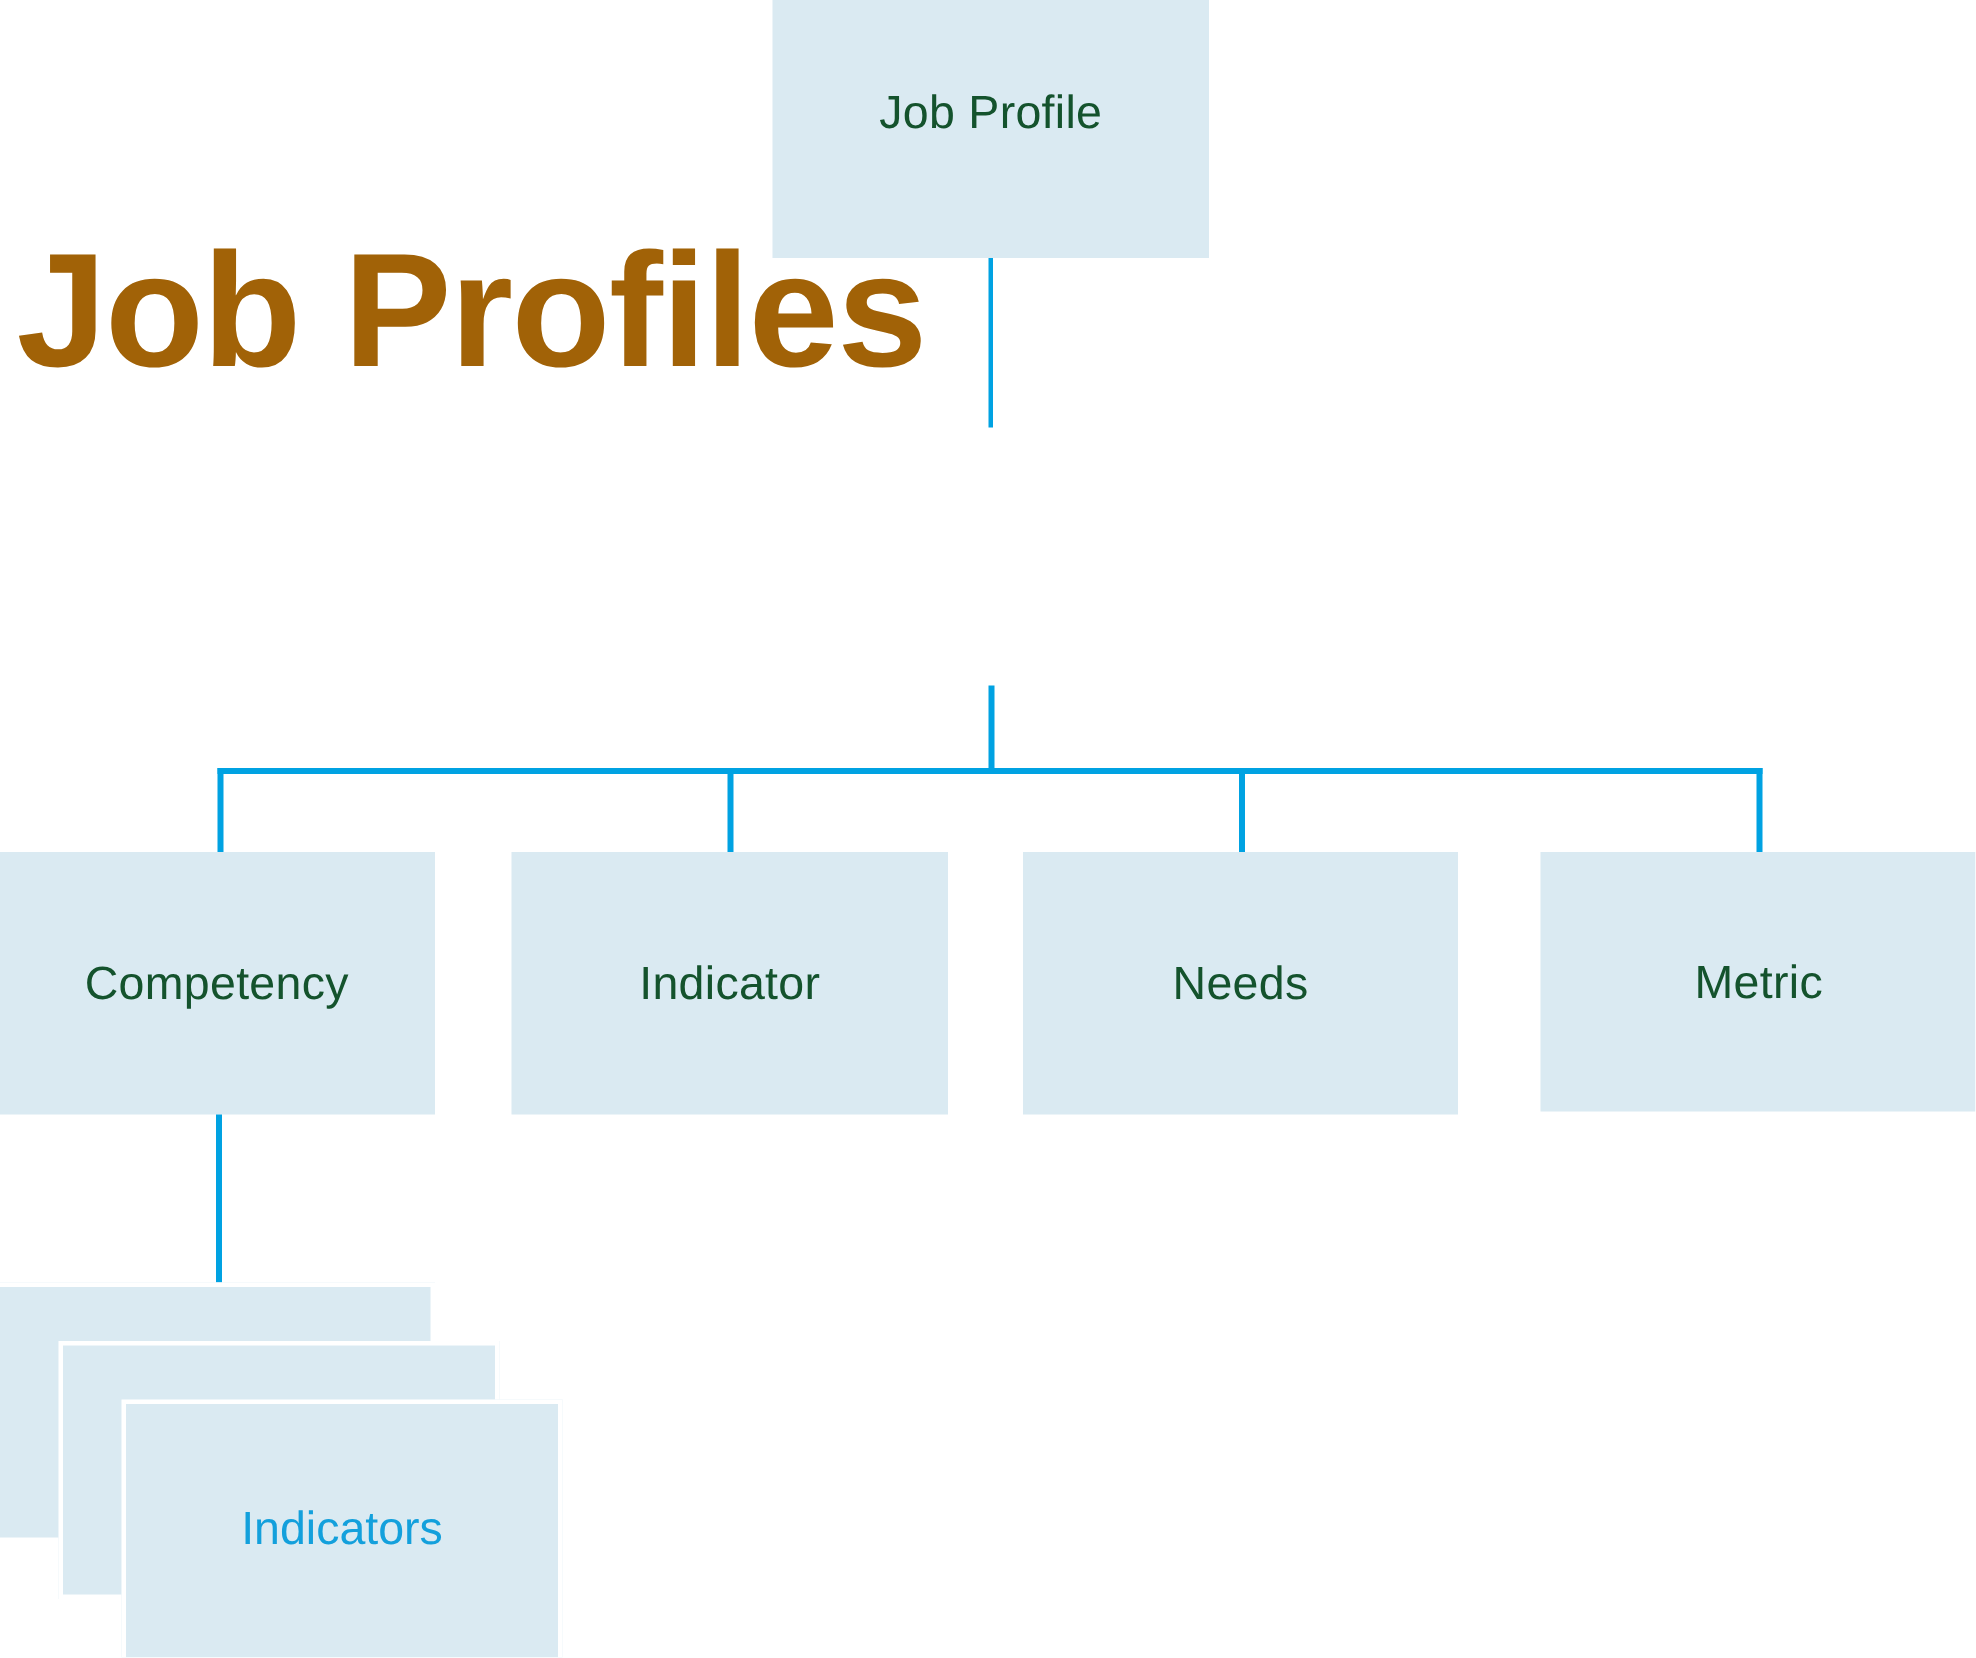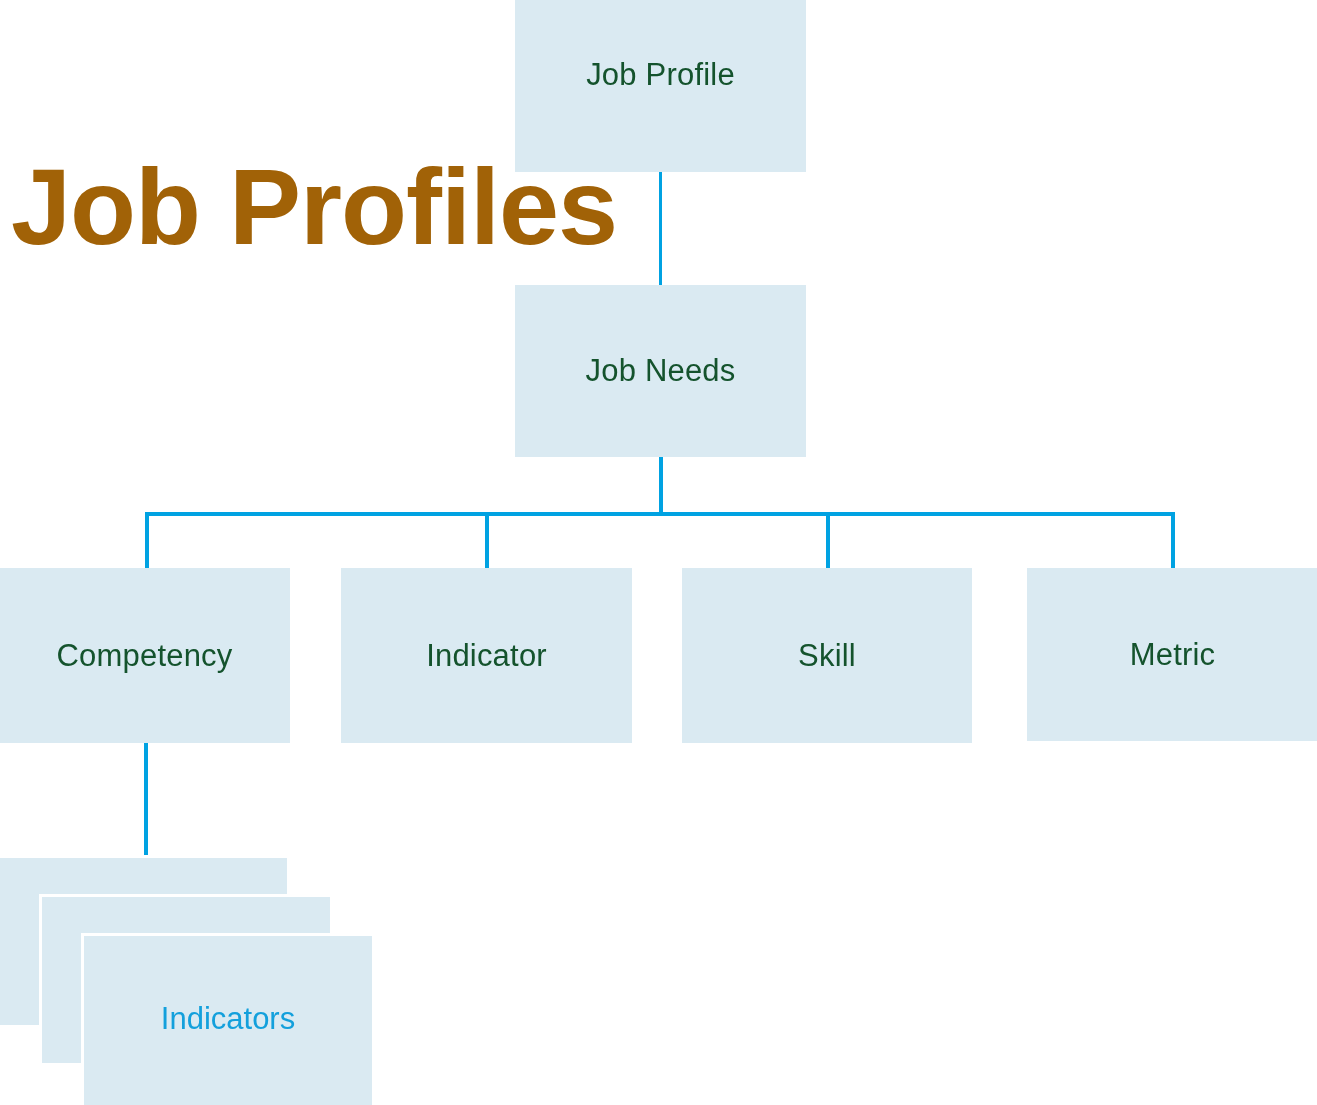--- a/index.html
+++ b/index.html
@@ -84,43 +84,40 @@
 <div id="canvas">
 
   <div class="watermark">Job Profiles</div>
 
   <div class="node" style="left:515px; top:-22px; width:291px; height:194px;">
     <span class="label">Job Profile</span>
   </div>
 
   <div class="conn conn-v" style="left:659px; top:172px; width:3px; height:113px;"></div>
 
-  <div class="node" style="left:515px; top:285px; width:291px; height:172px;">
-    <span class="label">Job Needs</span>
-  </div>
 
   <div class="conn conn-v" style="left:659px; top:457px; width:4px; height:59px;"></div>
 
   <div class="conn conn-h" style="left:145px; top:512px; width:1030px; height:4px;"></div>
 
   <div class="conn conn-v" style="left:145px; top:512px; width:4px; height:56px;"></div>
   <div class="conn conn-v" style="left:485px; top:512px; width:4px; height:56px;"></div>
   <div class="conn conn-v" style="left:826px; top:512px; width:4px; height:56px;"></div>
   <div class="conn conn-v" style="left:1171px; top:512px; width:4px; height:56px;"></div>
 
   <div class="node" style="left:-1px; top:568px; width:291px; height:175px;">
     <span class="label">Competency</span>
   </div>
 
   <div class="node" style="left:341px; top:568px; width:291px; height:175px;">
     <span class="label">Indicator</span>
   </div>
 
   <div class="node" style="left:682px; top:568px; width:290px; height:175px;">
-    <span class="label">Skill</span>
+    <span class="label">Needs</span>
   </div>
 
   <div class="node" style="left:1027px; top:568px; width:291px; height:173px;">
     <span class="label">Metric</span>
   </div>
 
   <div class="conn conn-v" style="left:144px; top:743px; width:4px; height:112px;"></div>
 
   <div class="stack-card" style="left:-4px; top:855px; width:294px; height:173px;"></div>
   <div class="stack-card" style="left:39px; top:894px; width:294px; height:172px;"></div>

